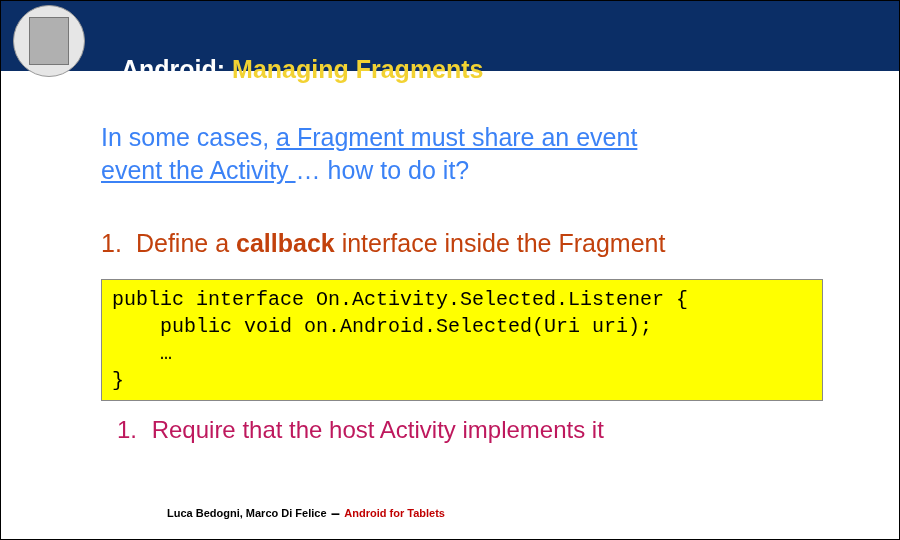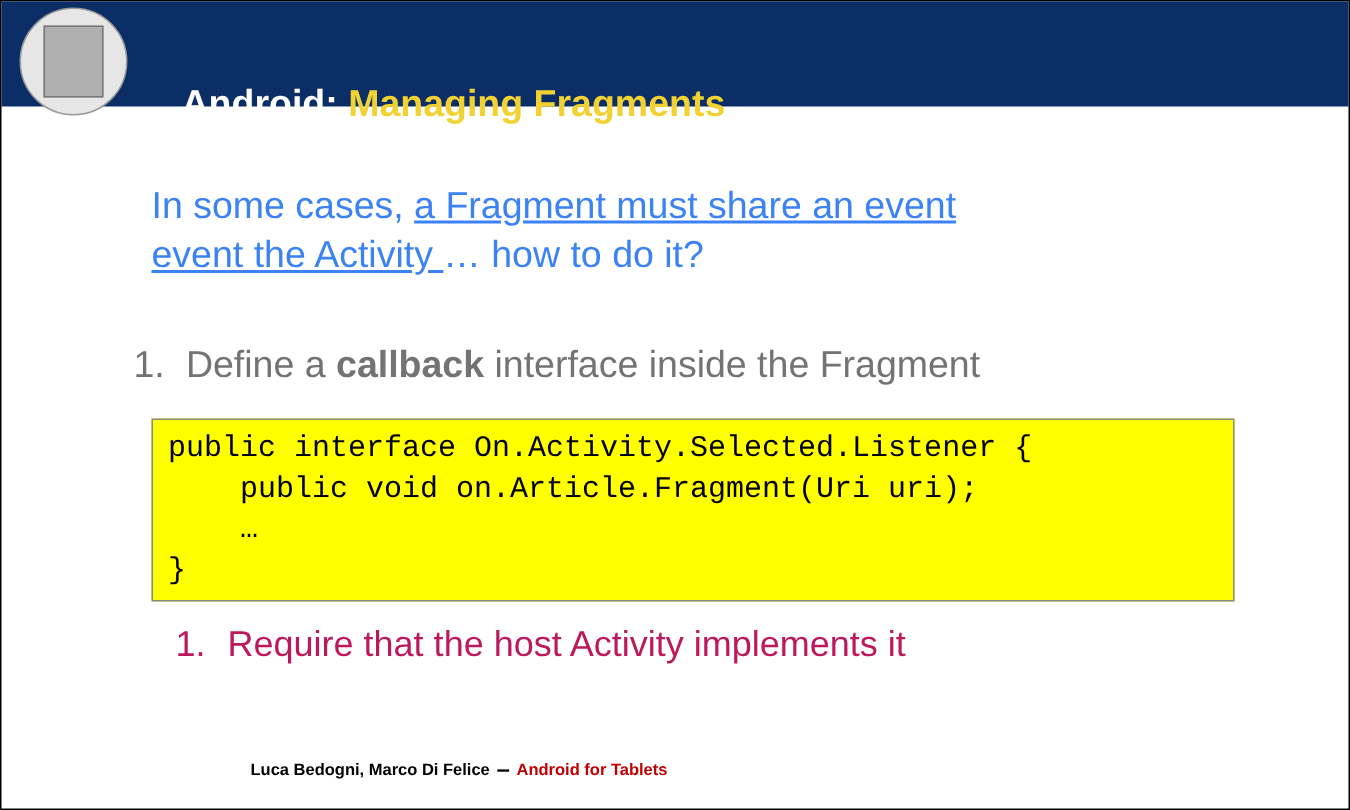--- a/index.html
+++ b/index.html
@@ -56,24 +56,24 @@
     width: 720px;
     font-size: 25px;
     line-height: 1.3;
     color: #3b82f6;
     font-family: Arial, sans-serif;
   }
   .intro .u { text-decoration: underline; }
   .point1 {
     position: absolute;
     top: 228px;
-    left: 88px;
+    left: 100px;
     width: 740px;
     font-size: 25px;
-    color: #737373;
+    color: #c2410c;
     font-family: Arial, sans-serif;
   }
   .point1 .num { display: inline-block; width: 28px; }
   .point1 .bold { font-weight: bold; }
   .codebox {
     position: absolute;
     top: 278px;
     left: 100px;
     width: 722px;
     background: #ffff00;
@@ -125,21 +125,21 @@
   <div class="intro">
     <span>In some cases, </span><span class="u">a Fragment must share an event</span><br>
     <span class="u">event the Activity </span><span>… how to do it?</span>
   </div>
 
   <div class="point1">
     <span class="num">1.</span><span> Define a </span><span class="bold">callback</span><span> interface inside the Fragment</span>
   </div>
 
   <div class="codebox"><span>public interface On.Activity.Selected.Listener {</span>
-<span>    public void on.Article.Fragment(Uri uri);</span>
+<span>    public void on.Android.Selected(Uri uri);</span>
 <span>    …</span>
 <span>}</span></div>
 
   <div class="point2">
     <span class="num">1.</span><span> Require that the host Activity implements it</span>
   </div>
 
   <div class="footer">
     <span class="authors">Luca Bedogni, Marco Di Felice</span><span class="dash"> – </span><span class="course">Android for Tablets</span>
   </div>

